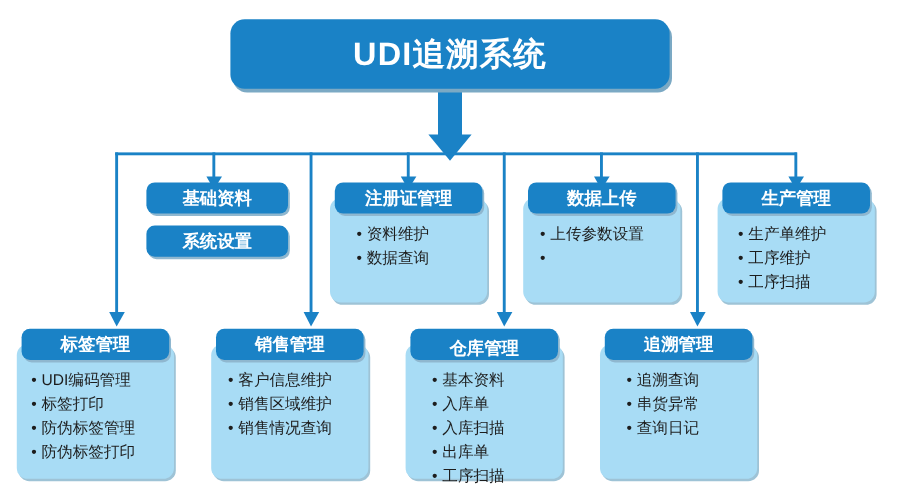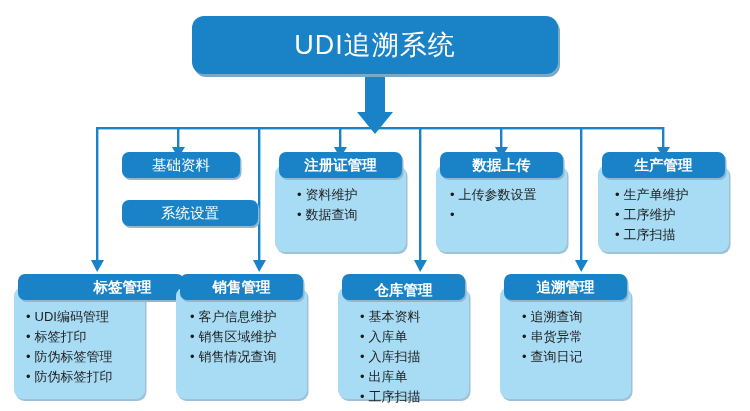--- a/index.html
+++ b/index.html
@@ -38,40 +38,40 @@
     border-radius: 12px;
     box-shadow: 2px 3px 0 0 #7ba9c4;
     display: flex;
     align-items: center;
     justify-content: center;
     z-index: 5;
   }
   .title-text {
     color: #ffffff;
     font-size: 27px;
-    font-weight: normal;
+    font-weight: bold;
     letter-spacing: 1px;
     white-space: nowrap;
   }
 
   
   .plain-box {
     position: absolute;
     background: #1a82c6;
     border-radius: 7px;
     box-shadow: 1.5px 2px 0 0 #8fb7cf;
     display: flex;
     align-items: center;
     justify-content: center;
     z-index: 5;
   }
   .plain-box .plain-label {
     color: #ffffff;
     font-size: 14.5px;
-    font-weight: normal;
+    font-weight: bold;
     white-space: nowrap;
   }
 
   
   .card {
     position: absolute;
     z-index: 5;
   }
   .card-body {
     position: absolute;
@@ -177,21 +177,21 @@
     </g>
   </svg>
 
   <div class="title-box">
     <span class="title-text">UDI追溯系统</span>
   </div>
 
   <div class="plain-box" style="left:122px; top:152px; width:118px; height:26px;">
     <span class="plain-label">基础资料</span>
   </div>
-  <div class="plain-box" style="left:122px; top:200px; width:136px; height:26px;align-items:center;">
+  <div class="plain-box" style="left:122px; top:188px; width:118px; height:26px;align-items:center;">
     <span class="plain-label">系统设置</span>
   </div>
 
   <div class="card" style="left:275px; top:152px; width:131px; height:100px;">
     <div class="card-body" style="height:87px;"></div>
     <div class="card-header" style="left:4px; width:123px;">
       <span class="card-title">注册证管理</span>
     </div>
     <div class="card-items" style="padding-left:22px;">
       <div class="card-item">
@@ -237,21 +237,21 @@
       </div>
       <div class="card-item">
         <span class="bullet">•</span>
         <span>工序扫描</span>
       </div>
     </div>
   </div>
 
   <div class="card" style="left:14px; top:274px; width:131px; height:125px;">
     <div class="card-body" style="height:112px;"></div>
-    <div class="card-header" style="left:4px; width:123px;padding-left:43px;">
+    <div class="card-header" style="left:4px; width:123px;">
       <span class="card-title">标签管理</span>
     </div>
     <div class="card-items" style="padding-left:12px;">
       <div class="card-item">
         <span class="bullet">•</span>
         <span>UDI编码管理</span>
       </div>
       <div class="card-item">
         <span class="bullet">•</span>
         <span>标签打印</span>

